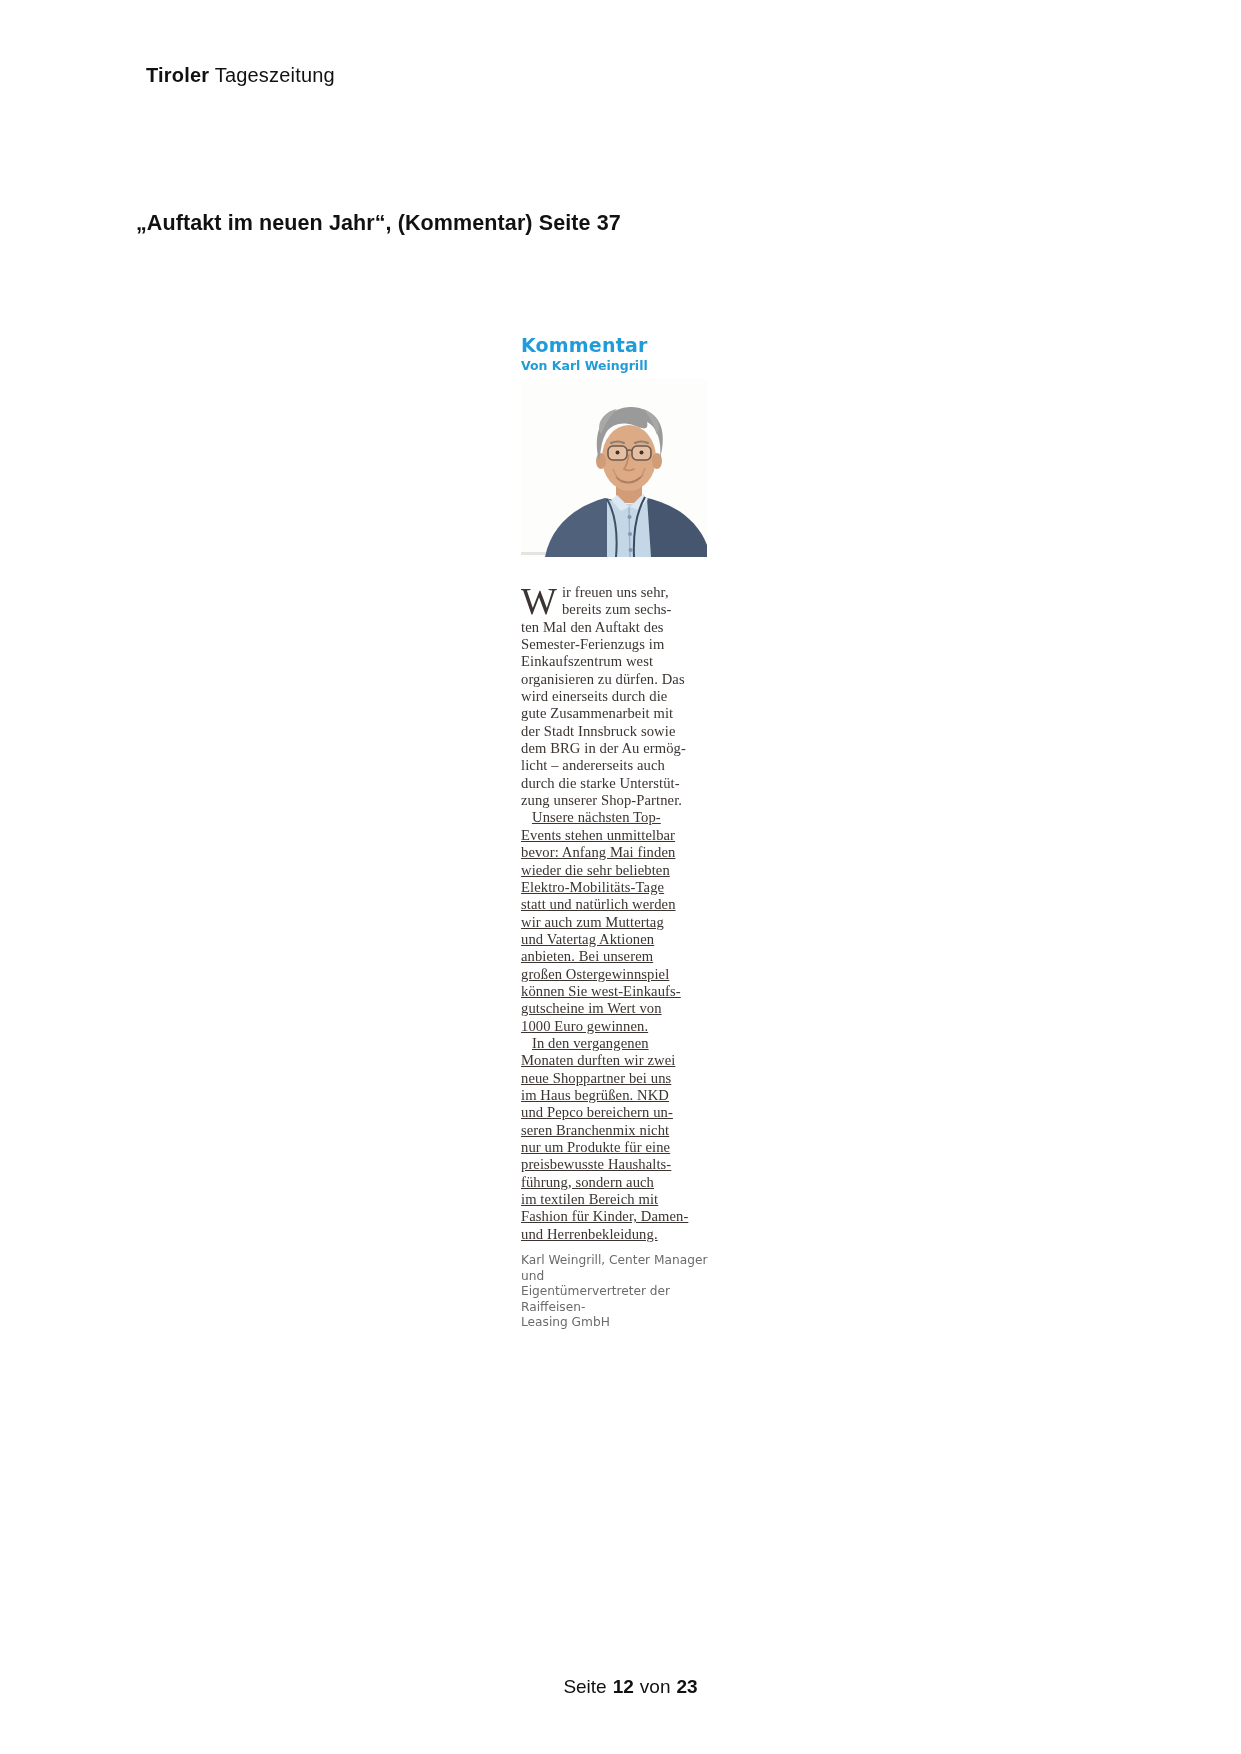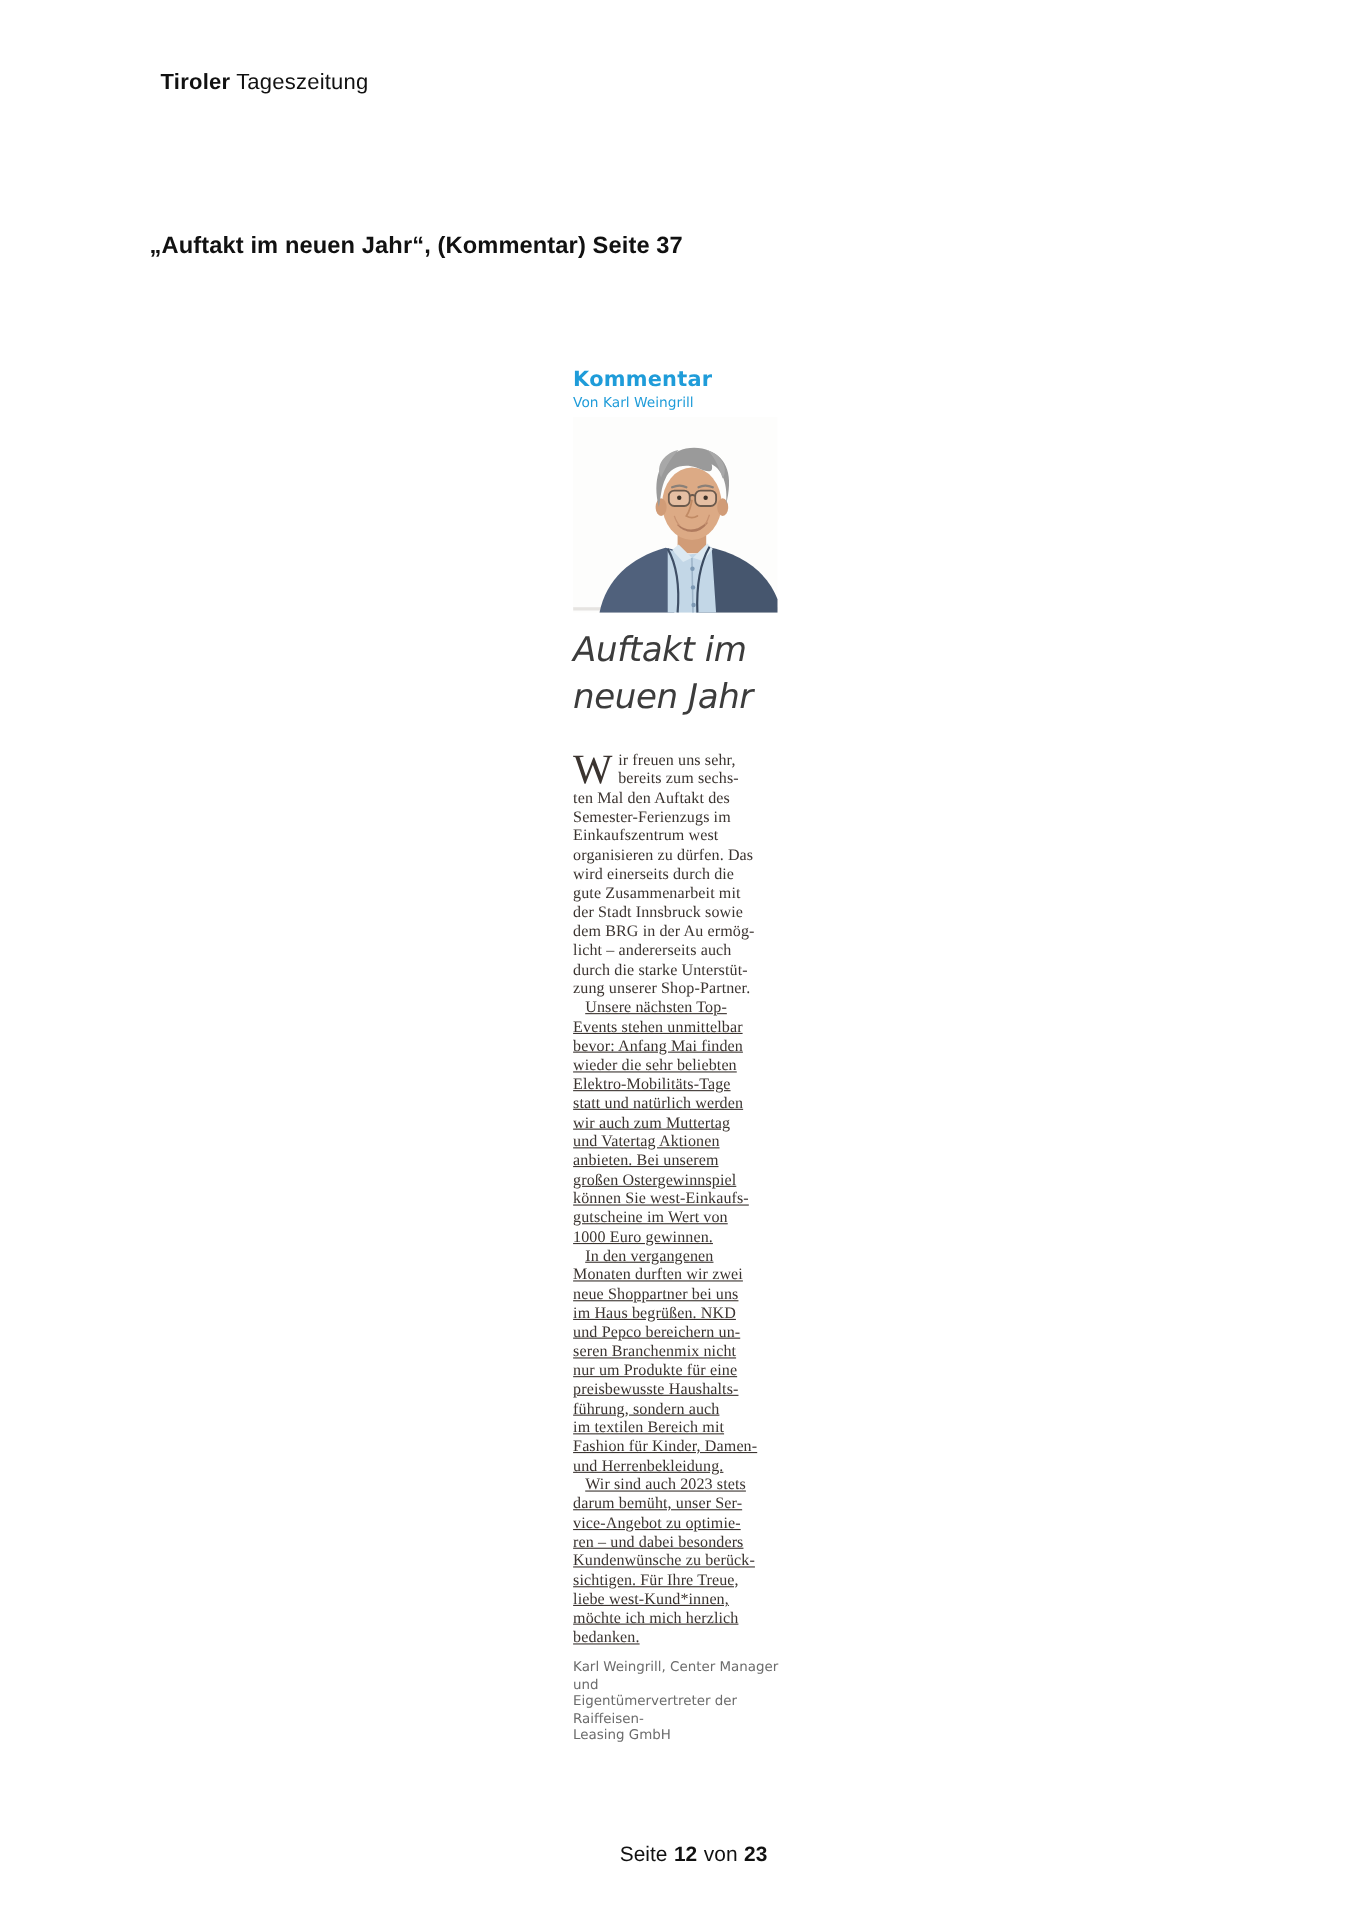--- a/index.html
+++ b/index.html
@@ -36,21 +36,21 @@
   .clipping{
     position:absolute;left:521px;top:334px;width:198px;
   }
   .kicker{
     font-family:"DejaVu Sans",sans-serif;
     font-weight:bold;font-size:19px;line-height:22px;
     color:var(--accent-blue);letter-spacing:.2px;
   }
   .byline{
     font-family:"DejaVu Sans",sans-serif;
-    font-weight:normal;font-size:12.5px;line-height:16px;
+    font-weight:bold;font-size:12.5px;line-height:16px;
     color:var(--accent-blue);margin-top:2px;
   }
   .photo{
     width:186px;height:178px;margin-top:5px;
     position:relative;
   }
   .photo svg{display:block;}
   .title{
     margin:13px 0 0 0;
     font-family:"DejaVu Sans",sans-serif;
@@ -152,22 +152,20 @@
 
         <path d="M96 116 L108 128 L100 132 L90 121 Z" fill="#dce9f2"></path>
         <path d="M122 115 L109 128 L118 131 L127 120 Z" fill="#dce9f2"></path>
 
         <path d="M84 119 C92 132 96 150 94 178 L110 178 C104 150 98 132 98 122 Z" fill="none"></path>
         <path d="M86 120 C94 134 97 154 95 178" stroke="#3f4f66" stroke-width="2" fill="none"></path>
         <path d="M124 118 C116 132 112 154 113 178" stroke="#3a4a60" stroke-width="2" fill="none"></path>
       </svg>
     </div>
 
-    <h2 class="title">Auftakt im
-neuen Jahr</h2>
 
     <div class="body-col">
       <p><span class="drop-cap">W</span><span>ir freuen uns sehr,
 bereits zum sechs-
 ten Mal den Auftakt des
 Semester-Ferienzugs im
 Einkaufszentrum west
 organisieren zu dürfen. Das
 wird einerseits durch die
 gute Zusammenarbeit mit
@@ -194,29 +192,20 @@
 neue Shoppartner bei uns
 im Haus begrüßen. NKD
 und Pepco bereichern un-
 seren Branchenmix nicht
 nur um Produkte für eine
 preisbewusste Haushalts-
 führung, sondern auch
 im textilen Bereich mit
 Fashion für Kinder, Damen-
 und Herrenbekleidung.</p>
-      <p class="indent">Wir sind auch 2023 stets
-darum bemüht, unser Ser-
-vice-Angebot zu optimie-
-ren – und dabei besonders
-Kundenwünsche zu berück-
-sichtigen. Für Ihre Treue,
-liebe west-Kund*innen,
-möchte ich mich herzlich
-bedanken.</p>
     </div>
 
     <div class="credit">Karl Weingrill, Center Manager und
 Eigentümervertreter der Raiffeisen-
 Leasing GmbH</div>
 
   </div>
 
   <div class="footer">
     <span>Seite</span><span class="num">12</span><span>von</span><span class="num">23</span>

